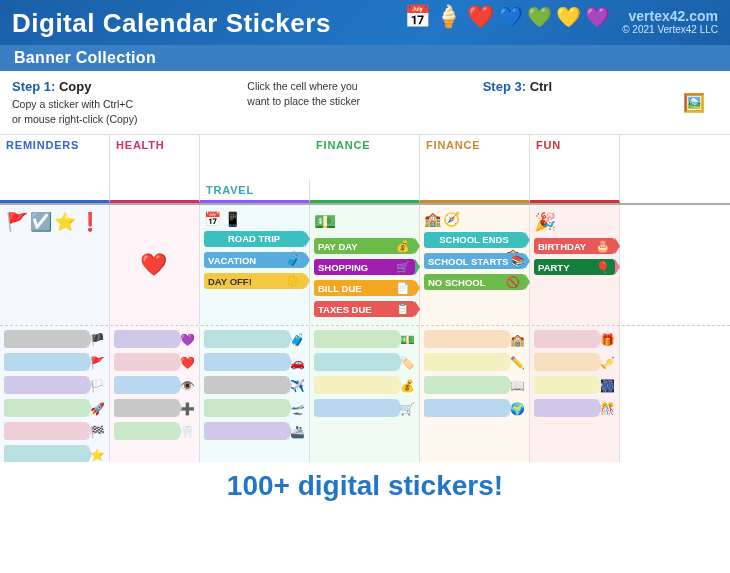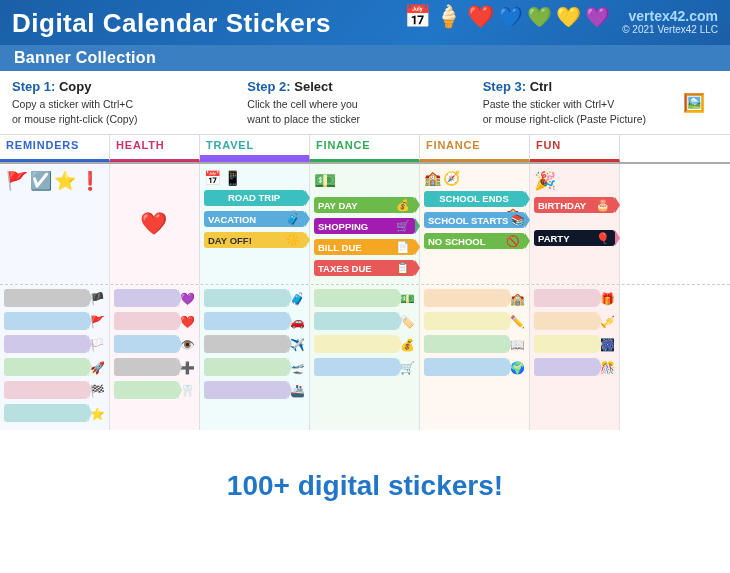--- a/index.html
+++ b/index.html
@@ -114,21 +114,21 @@
     .banner-sticker.yellow { background: #f5c842; color: #333; }
     .banner-sticker.yellow::after { border-left: 5px solid #f5c842; }
     .banner-sticker.green { background: #6cba4a; }
     .banner-sticker.green::after { border-left: 5px solid #6cba4a; }
     .banner-sticker.green2 { background: #a21caf; }
     .banner-sticker.green2::after { border-left: 5px solid #4caf7a; }
     .banner-sticker.orange { background: #f5a623; }
     .banner-sticker.orange::after { border-left: 5px solid #f5a623; }
     .banner-sticker.red { background: #e85858; }
     .banner-sticker.red::after { border-left: 5px solid #e85858; }
-    .banner-sticker.pink { background: #0f172a; margin-top: 12px; }
+    .banner-sticker.pink { background: #15803d; }
     .banner-sticker.pink::after { border-left: 5px solid #e87ca0; }
 
     
     .blank-sticker {
       height: 18px;
       border-radius: 3px;
       display: flex;
       align-items: center;
       justify-content: flex-end;
       padding-right: 3px;
@@ -169,21 +169,21 @@
     }
     .ch {
       font-size: 11px;
       font-weight: 900;
       padding: 4px 6px;
       letter-spacing: 0.8px;
       border-right: 1px solid #ddd;
     }
     .ch.reminders { color: #3366cc; border-bottom: 3px solid #3366cc; }
     .ch.health { color: #cc3366; border-bottom: 3px solid #cc3366; }
-    .ch.travel { color: #33aaaa; border-bottom: 7px solid #8b5cf6; }
+    .ch.travel { color: #33aaaa; border-bottom: 3px solid #8b5cf6; margin-top: 45px; }
     .ch.finance { color: #33aa55; border-bottom: 3px solid #33aa55; }
     .ch.school { color: #cc8833; border-bottom: 3px solid #cc8833; }
     .ch.fun { color: #cc3333; border-bottom: 3px solid #cc3333; }
 
     .rows-container {
       display: grid;
       grid-template-columns: 110px 90px 110px 110px 110px 90px;
     }
 
     .grid-col {
@@ -255,38 +255,30 @@
       <div class="step-title">
         <span class="step-label">Step 1:</span>
         <span class="step-action">Copy</span>
       </div>
       <div class="step-desc">
         <span>Copy a sticker with Ctrl+C</span><br>
         <span>or mouse right-click (Copy)</span>
       </div>
     </div>
     <div class="step-item">
-      <div class="step-title">
-        <span class="step-label">Step 2:</span>
-        <span class="step-action">Select</span>
-      </div>
       <div class="step-desc">
         <span>Click the cell where you</span><br>
         <span>want to place the sticker</span>
       </div>
     </div>
     <div class="step-item" style="display:flex; justify-content:space-between;">
       <div>
         <div class="step-title">
           <span class="step-label">Step 3:</span>
           <span class="step-action">Ctrl</span>
-        </div>
-        <div class="step-desc">
-          <span>Paste the sticker with Ctrl+V</span><br>
-          <span>or mouse right-click (Paste Picture)</span>
         </div>
       </div>
       <span style="font-size:18px; align-self:center;">🖼️</span>
     </div>
   </div>
 
   <div class="content-area">
 
     <div class="col-headers-row">
       <div class="ch reminders">REMINDERS</div>

